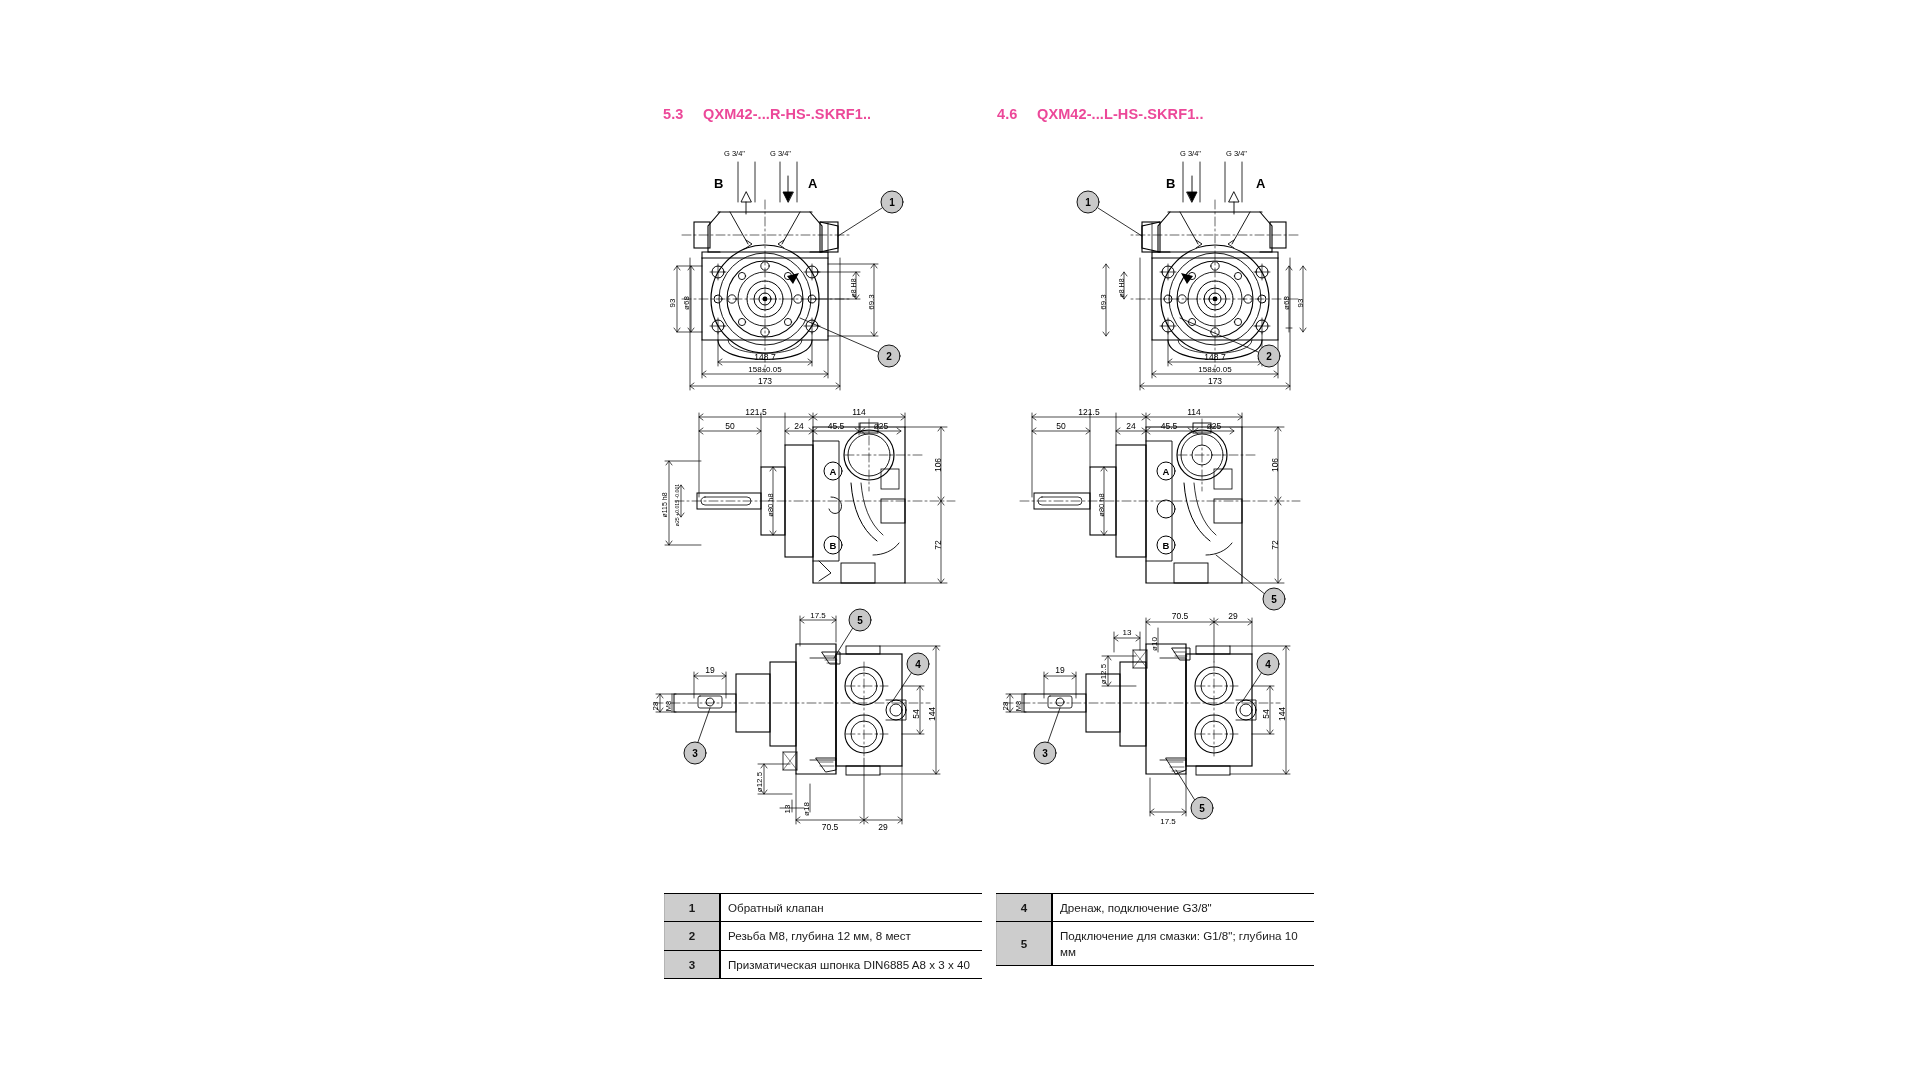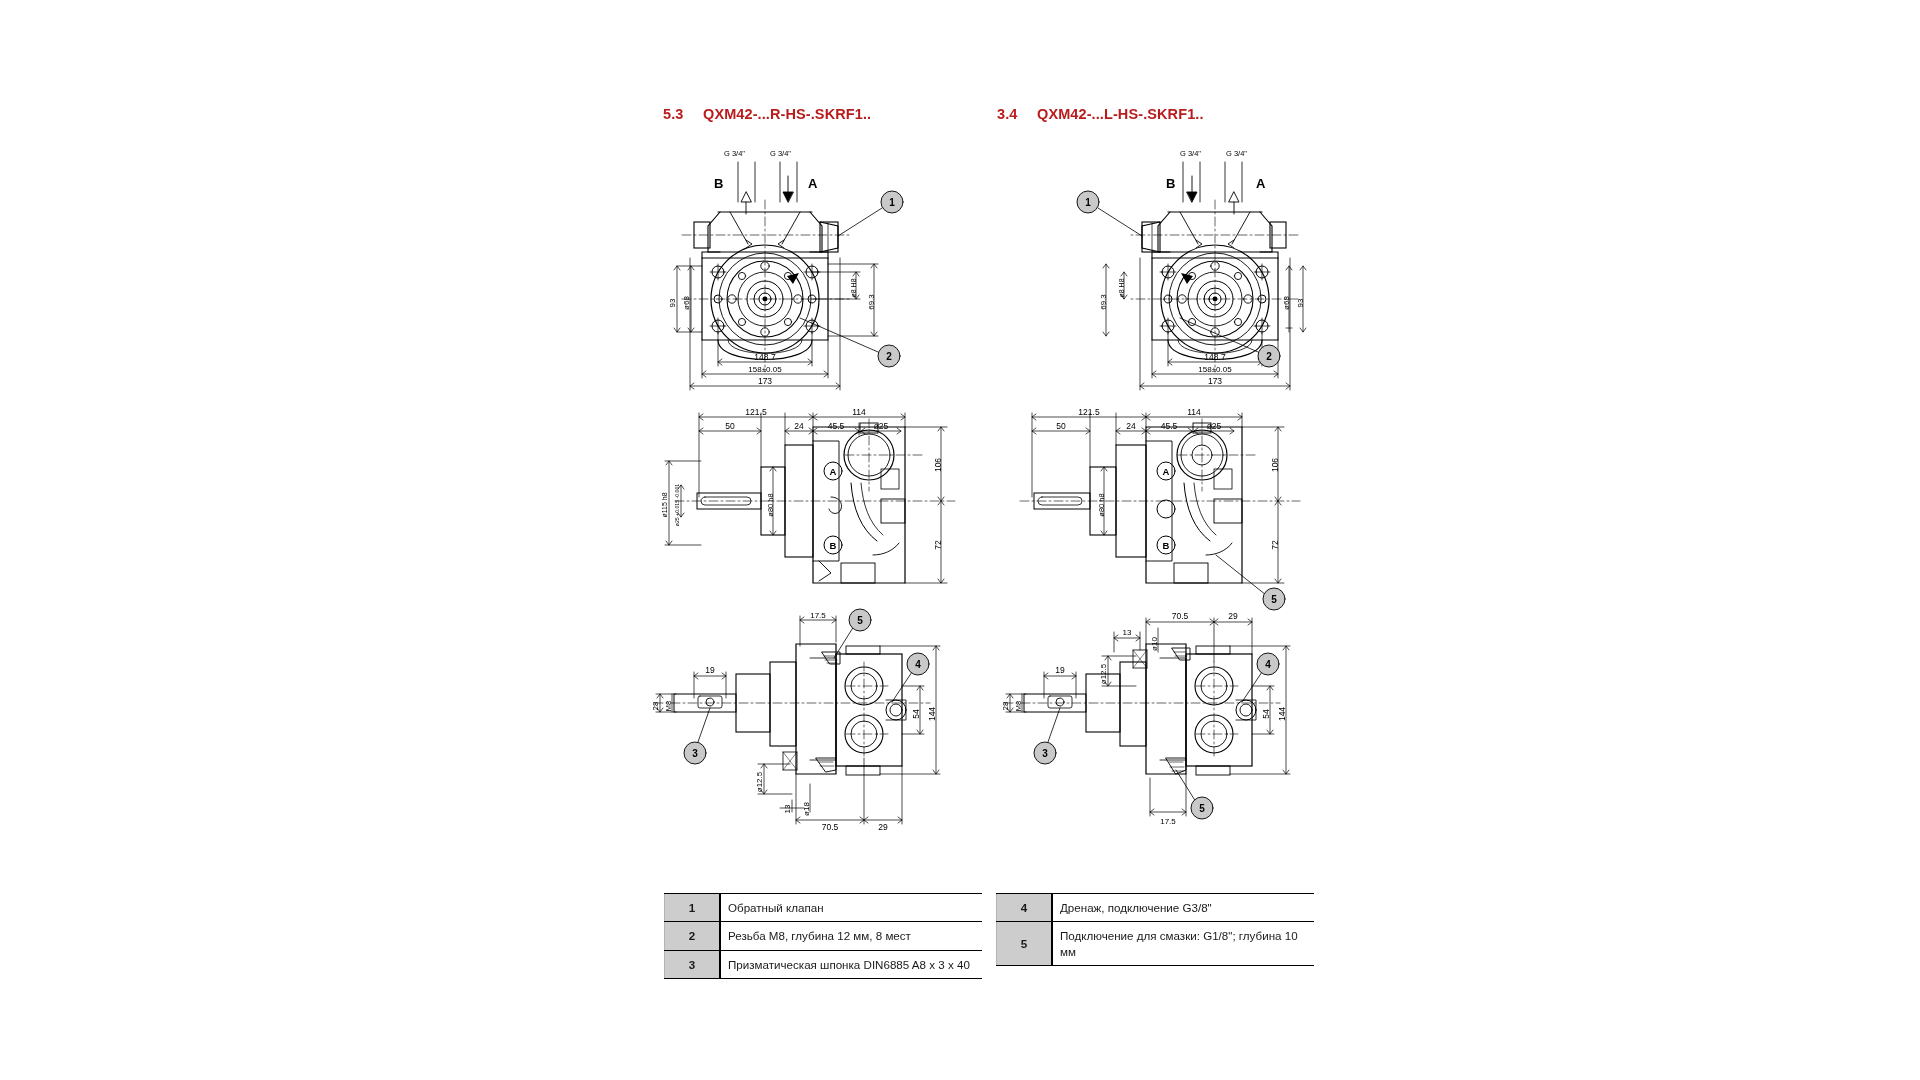--- a/index.html
+++ b/index.html
@@ -6,21 +6,21 @@
   body{
     width:1920px;height:1080px;overflow:hidden;position:relative;
     font-family:"Liberation Sans","DejaVu Sans",sans-serif;
     color:#1a1a1a;
   }
   .page{position:absolute;inset:0;background:#fff;}
 
   
   .sec-title{
     position:absolute;font-size:14.5px;font-weight:600;letter-spacing:.1px;
-    color:#b91c1c;white-space:nowrap;
+    color:#ec4899;white-space:nowrap;
   }
   .sec-title .num{display:inline-block;width:40px;}
 
   
   .dwg{position:absolute;}
   .dwg svg{display:block;overflow:visible;}
 
   
   .legend{position:absolute;font-size:11.6px;}
   .legend table{border-collapse:collapse;width:100%;}
@@ -37,21 +37,21 @@
 </style>
 </head>
 <body>
 
 <div class="page">
 
   <div class="sec-title" style="left:663px;top:106px;">
     <span class="num">5.3</span><span>QXM42-...R-HS-.SKRF1..</span>
   </div>
   <div class="sec-title" style="left:997px;top:106px;">
-    <span class="num">3.4</span><span>QXM42-...L-HS-.SKRF1..</span>
+    <span class="num">4.6</span><span>QXM42-...L-HS-.SKRF1..</span>
   </div>
 
   <div class="dwg" style="left:660px;top:140px;">
     <svg width="320" height="250" viewBox="0 0 320 250">
       <g fill="none" stroke="#000" stroke-width="1" stroke-linecap="round">
 
         <g stroke-width="0.8">
           <line x1="78" y1="22" x2="78" y2="62"></line>
           <line x1="95" y1="22" x2="95" y2="62"></line>
           <line x1="120" y1="22" x2="120" y2="62"></line>

